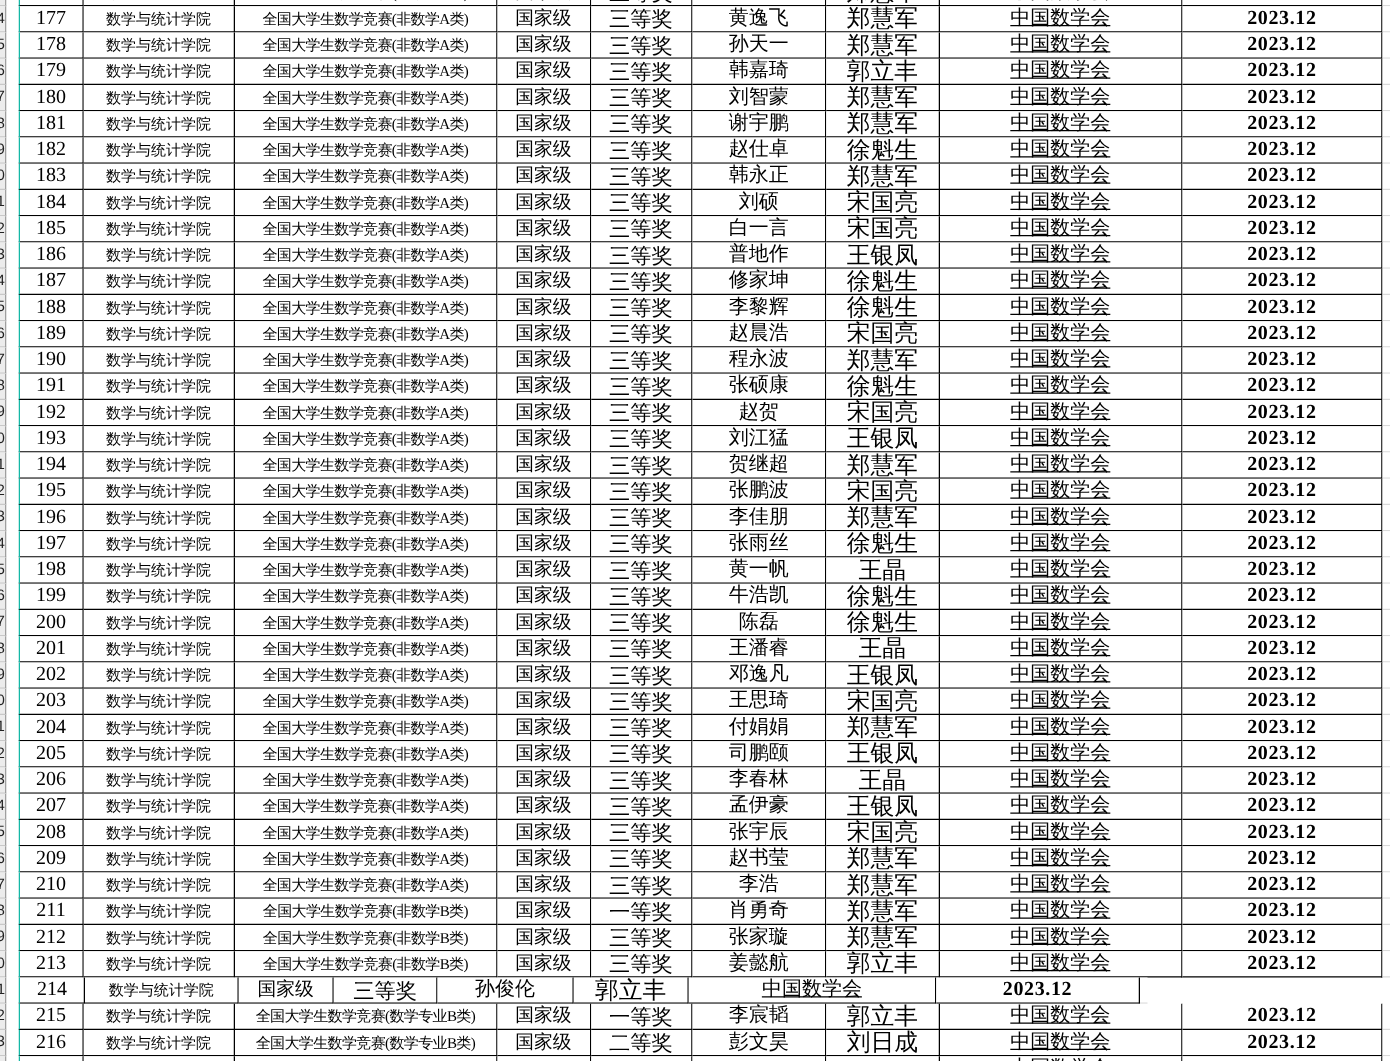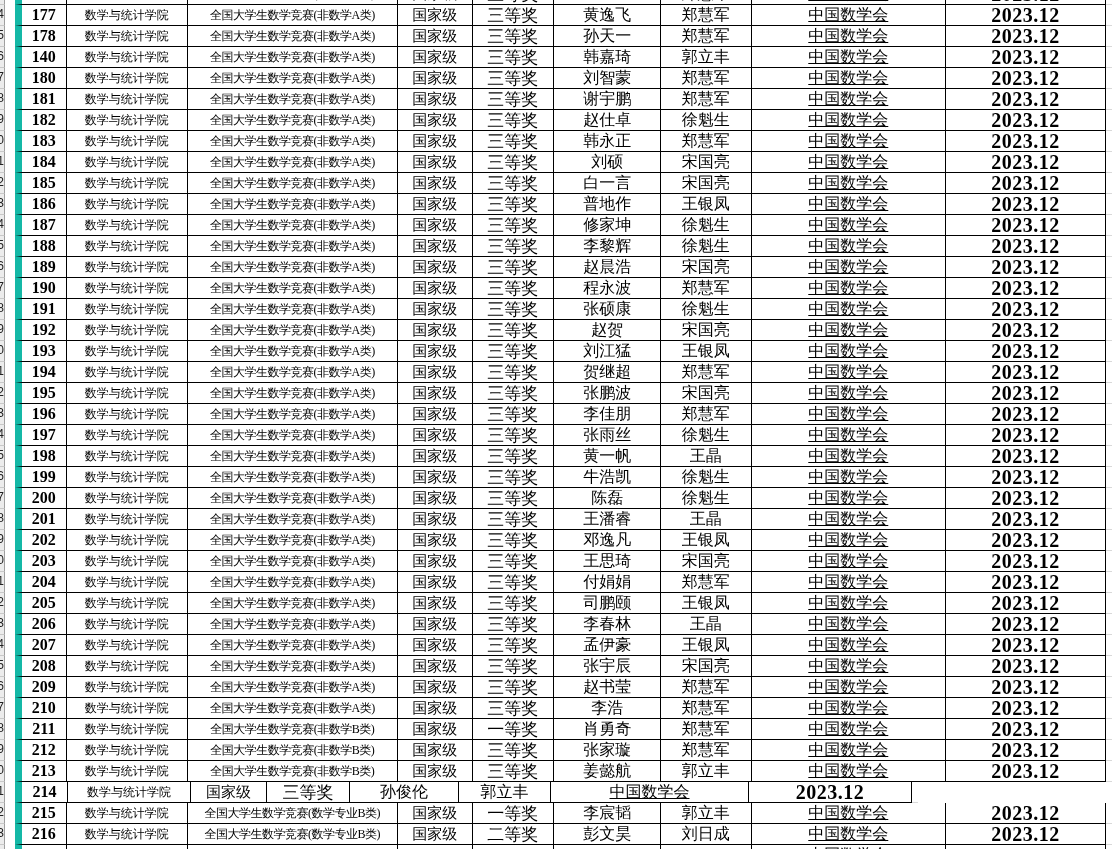--- a/index.html
+++ b/index.html
@@ -17,29 +17,29 @@
   .c-hdr {
     width:5px; background:#ececec; border-right:1px solid #9f9f9f;
     border-bottom:1px solid #c8c8c8;
     position:relative; overflow:hidden;
     font-family:"Liberation Sans","DejaVu Sans",sans-serif;
     font-size:12px; color:#222;
   }
   .c-hdr span { position:absolute; right:0px; top:3px; }
   
   .c-gap { width:10px; border:none; background:#fff; }
-  .c-sn  { width:53px; border-left:7px solid #14b8a6; font-weight:bold; font-size:16px; }
+  .c-sn  { width:53px; border-left:1px solid #14b8a6; font-weight:normal; font-size:16px; }
   .c-college { width:123px; font-size:12px; }
   .c-comp { width:214px; font-size:12px; letter-spacing:-0.5px; }
   .c-level { width:76px; font-size:15px; }
   .c-prize { width:83px; font-size:17px; }
   .c-student { width:109px; font-size:16px;text-align:right; }
-  .c-teacher { width:92px; font-size:16px; }
+  .c-teacher { width:92px; font-size:19px; }
   .c-org { width:198px; font-size:16px;text-decoration:underline; }
-  .c-date { width:163px; font-weight:bold; font-size:20px; letter-spacing:0.5px; }
+  .c-date { width:163px; font-weight:bold; font-size:16px; letter-spacing:0.5px; }
   
   .c-rsliver { width:6px; border-right:none; border-bottom:1px solid #d9d9d9; }
 </style>
 </head>
 <body>
 
 <div class="sheet">
     <div class="row">
     <div class="cell c-hdr"></div>
     <div class="cell c-gap"></div>
@@ -84,21 +84,21 @@
     <div class="cell c-teacher">郑慧军</div>
     <div class="cell c-org">中国数学会</div>
     <div class="cell c-date">2023.12</div>
     <div class="cell c-rsliver"></div>
   </div>
     <div class="row">
     <div class="cell c-hdr">
         <span>186</span>
       </div>
     <div class="cell c-gap"></div>
-    <div class="cell c-sn">140</div>
+    <div class="cell c-sn">179</div>
     <div class="cell c-college">数学与统计学院</div>
     <div class="cell c-comp">全国大学生数学竞赛(非数学A类)</div>
     <div class="cell c-level">国家级</div>
     <div class="cell c-prize">三等奖</div>
     <div class="cell c-student">韩嘉琦</div>
     <div class="cell c-teacher">郭立丰</div>
     <div class="cell c-org">中国数学会</div>
     <div class="cell c-date">2023.12</div>
     <div class="cell c-rsliver"></div>
   </div>

